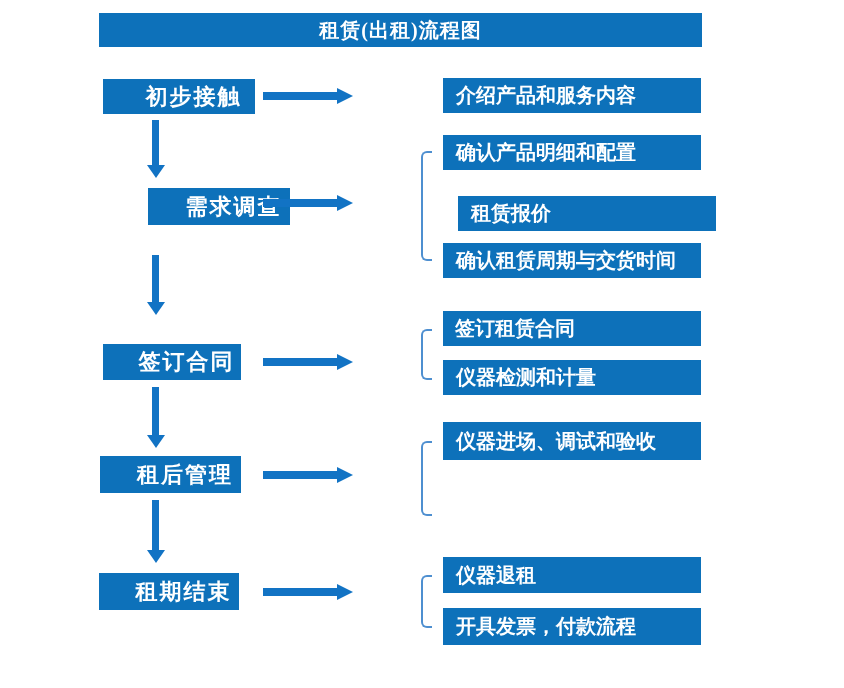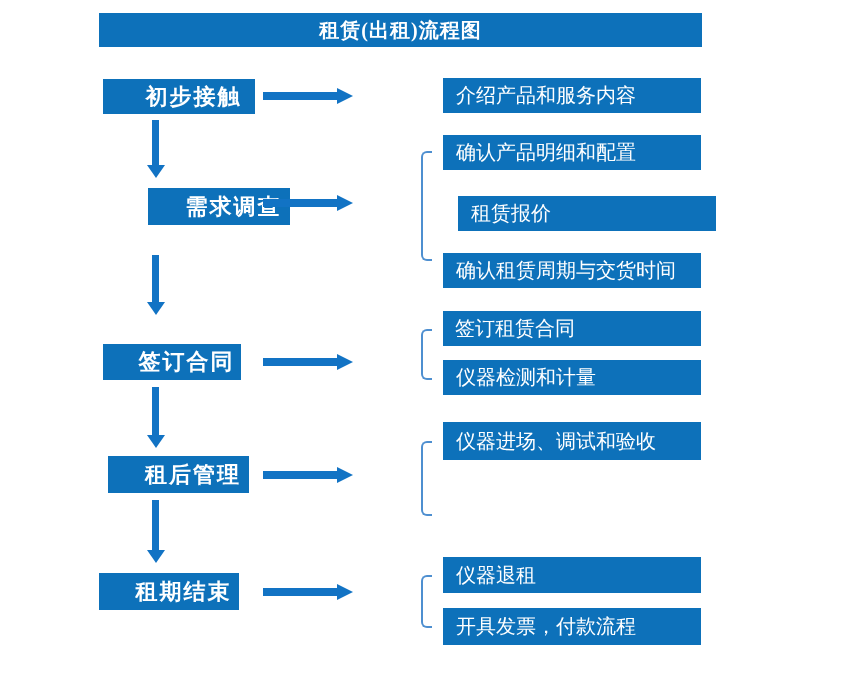--- a/index.html
+++ b/index.html
@@ -20,21 +20,21 @@
   .stage-node{
     position:absolute;
     background:#0d71ba;color:#ffffff;
     display:flex;align-items:center;justify-content:center;
     font-size:22px;font-weight:bold;letter-spacing:2px;padding-left:29px;
   }
   .detail-node{
     position:absolute;left:443px;width:258px;height:35px;
     background:#0d71ba;color:#ffffff;
     display:flex;align-items:center;
-    font-size:20px;font-weight:normal;
+    font-size:20px;font-weight:bold;
     padding-left:13px;box-sizing:border-box;
     white-space:nowrap;
   }
   .h-arrow{position:absolute;width:90px;height:16px;}
   .h-arrow .shaft{position:absolute;left:0;top:4px;width:76px;height:8px;background:#1273c4;}
   .h-arrow .head{position:absolute;left:74px;top:0;width:0;height:0;
     border-left:16px solid #1273c4;border-top:8px solid transparent;border-bottom:8px solid transparent;}
   .v-arrow{position:absolute;width:18px;}
   .v-arrow .shaft{position:absolute;left:5px;top:0;width:7px;background:#1273c4;}
   .v-arrow .head{position:absolute;left:0;width:0;height:0;
@@ -50,28 +50,28 @@
 </head>
 <body>
 
 <div class="canvas">
 
   <div class="title-bar">租赁(出租)流程图</div>
 
   <div class="stage-node" style="left:103px;top:79px;width:123px;height:35px;">初步接触</div>
   <div class="stage-node" style="left:102px;top:188px;width:113px;height:37px;margin-left:46px;">需求调查</div>
   <div class="stage-node" style="left:103px;top:344px;width:109px;height:36px;">签订合同</div>
-  <div class="stage-node" style="left:108px;top:456px;width:112px;height:37px;">租后管理</div>
+  <div class="stage-node" style="left:100px;top:456px;width:112px;height:37px;">租后管理</div>
   <div class="stage-node" style="left:99px;top:573px;width:111px;height:37px;">租期结束</div>
 
   <div class="detail-node" style="top:78px;">介绍产品和服务内容</div>
 
   <div class="detail-node" style="top:135px;">确认产品明细和配置</div>
   <div class="detail-node" style="top:196px;margin-left:15px;">租赁报价</div>
-  <div class="detail-node" style="top:253px;">确认租赁周期与交货时间</div>
+  <div class="detail-node" style="top:243px;">确认租赁周期与交货时间</div>
 
   <div class="detail-node" style="top:311px;padding-left:12px;">签订租赁合同</div>
   <div class="detail-node" style="top:360px;">仪器检测和计量</div>
 
   <div class="detail-node" style="top:422px;height:38px;">仪器进场、调试和验收</div>
 
   <div class="detail-node" style="top:557px;height:36px;">仪器退租</div>
   <div class="detail-node" style="top:608px;height:37px;">开具发票，付款流程</div>
 
   <div class="h-arrow" style="left:263px;top:88px;">

